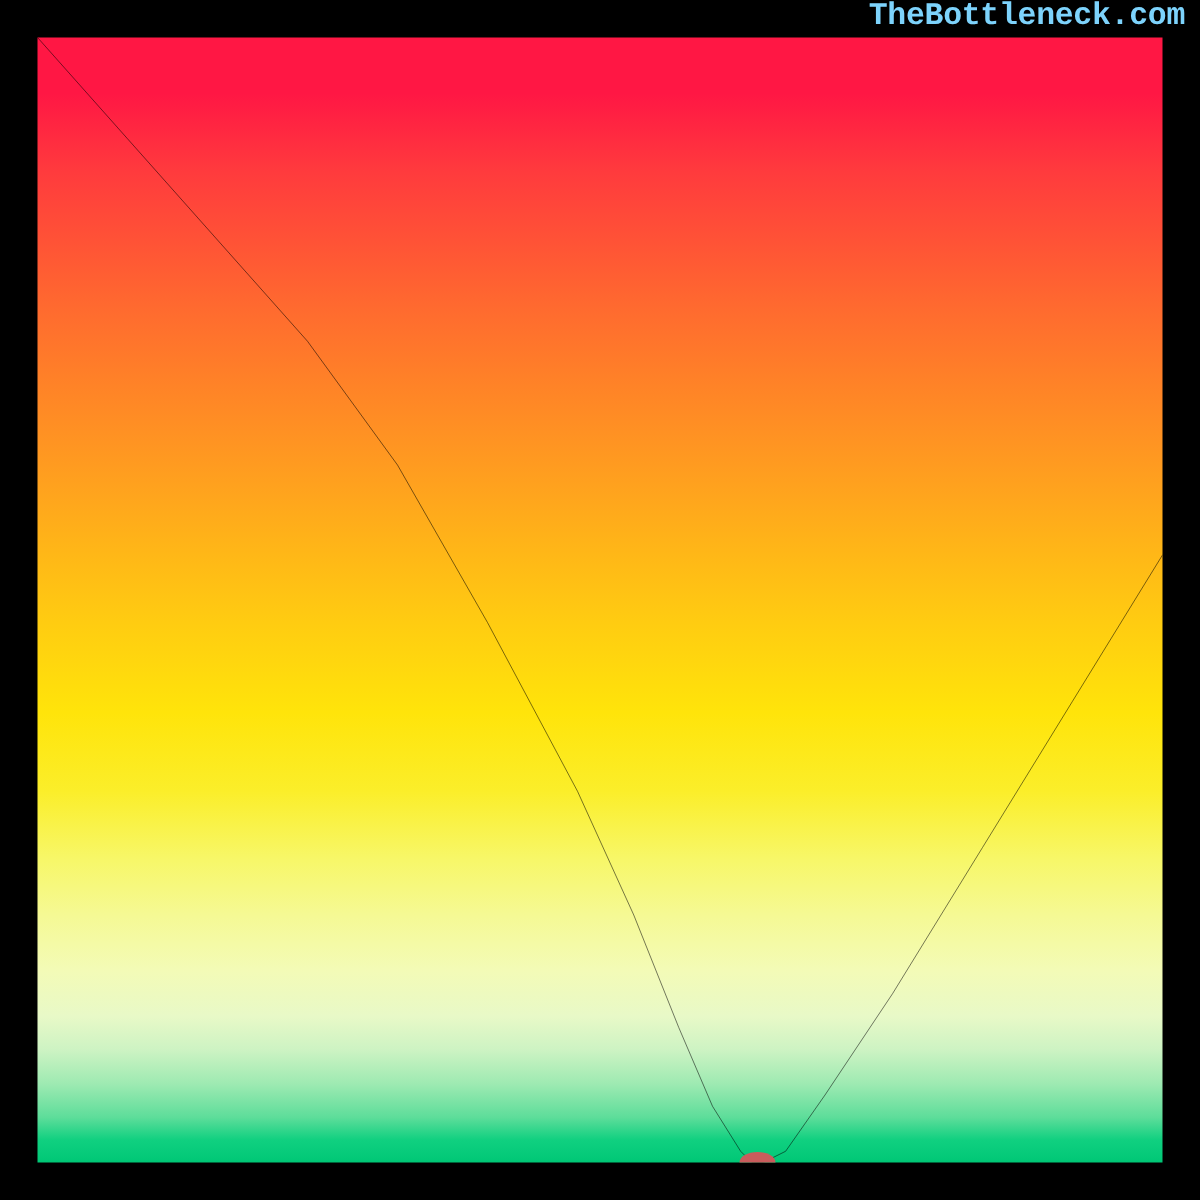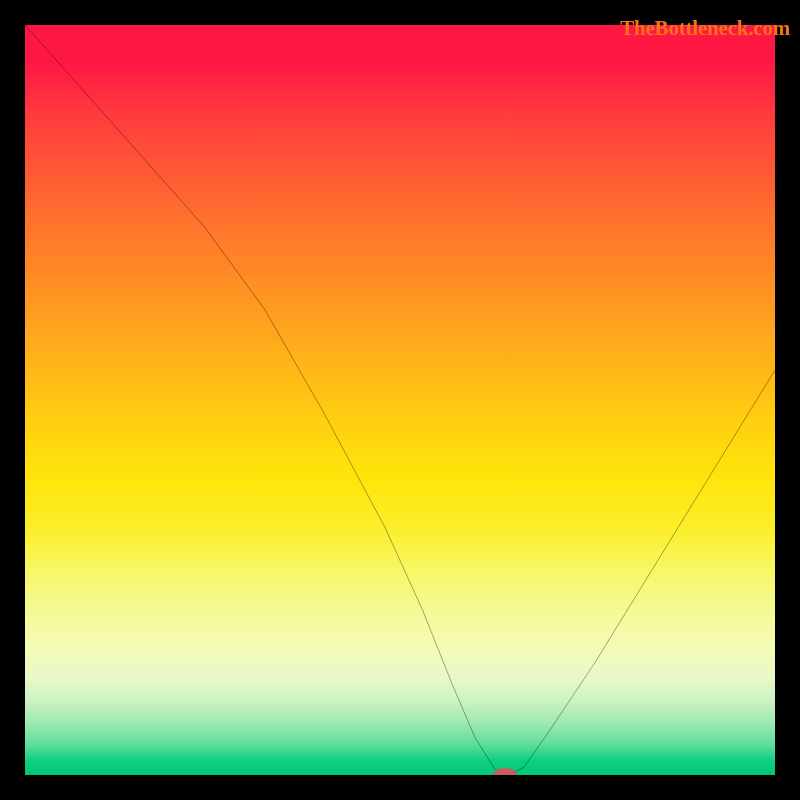--- a/index.html
+++ b/index.html
@@ -48,26 +48,26 @@
   }
   .curve-svg {
     position: absolute;
     left: 0;
     top: 0;
     width: 750px;
     height: 750px;
   }
   .watermark {
     position: absolute;
-    top: 16px;
+    top: 0;
     right: 10px;
-    font-family: Liberation Serif, serif;
+    font-family: Liberation Mono, monospace;
     font-size: 21px;
     font-weight: 600;
-    color: #f97316;
+    color: #7dd3fc;
     letter-spacing: -0.2px;
   }
 </style>
 </head>
 <body>
 
 <div class="frame">
   <div class="plot-area">
     <svg class="curve-svg" viewBox="0 0 100 100" preserveAspectRatio="none">
       <path id="curve-path" fill="none" stroke="#000000" stroke-width="0.35" vector-effect="non-scaling-stroke" stroke-linecap="round" d="M0.00 0.00 L8.00 9.00 L16.00 18.00 L24.00 27.00 L32.00 38.00 L40.00 52.00 L48.00 67.00 L53.00 78.00 L57.00 88.00 L60.00 95.00 L62.50 99.00 L63.50 100.00 L64.50 100.00 L66.50 99.00 L70.00 94.00 L76.00 85.00 L84.00 72.00 L92.00 59.00 L100.00 46.00"></path>

